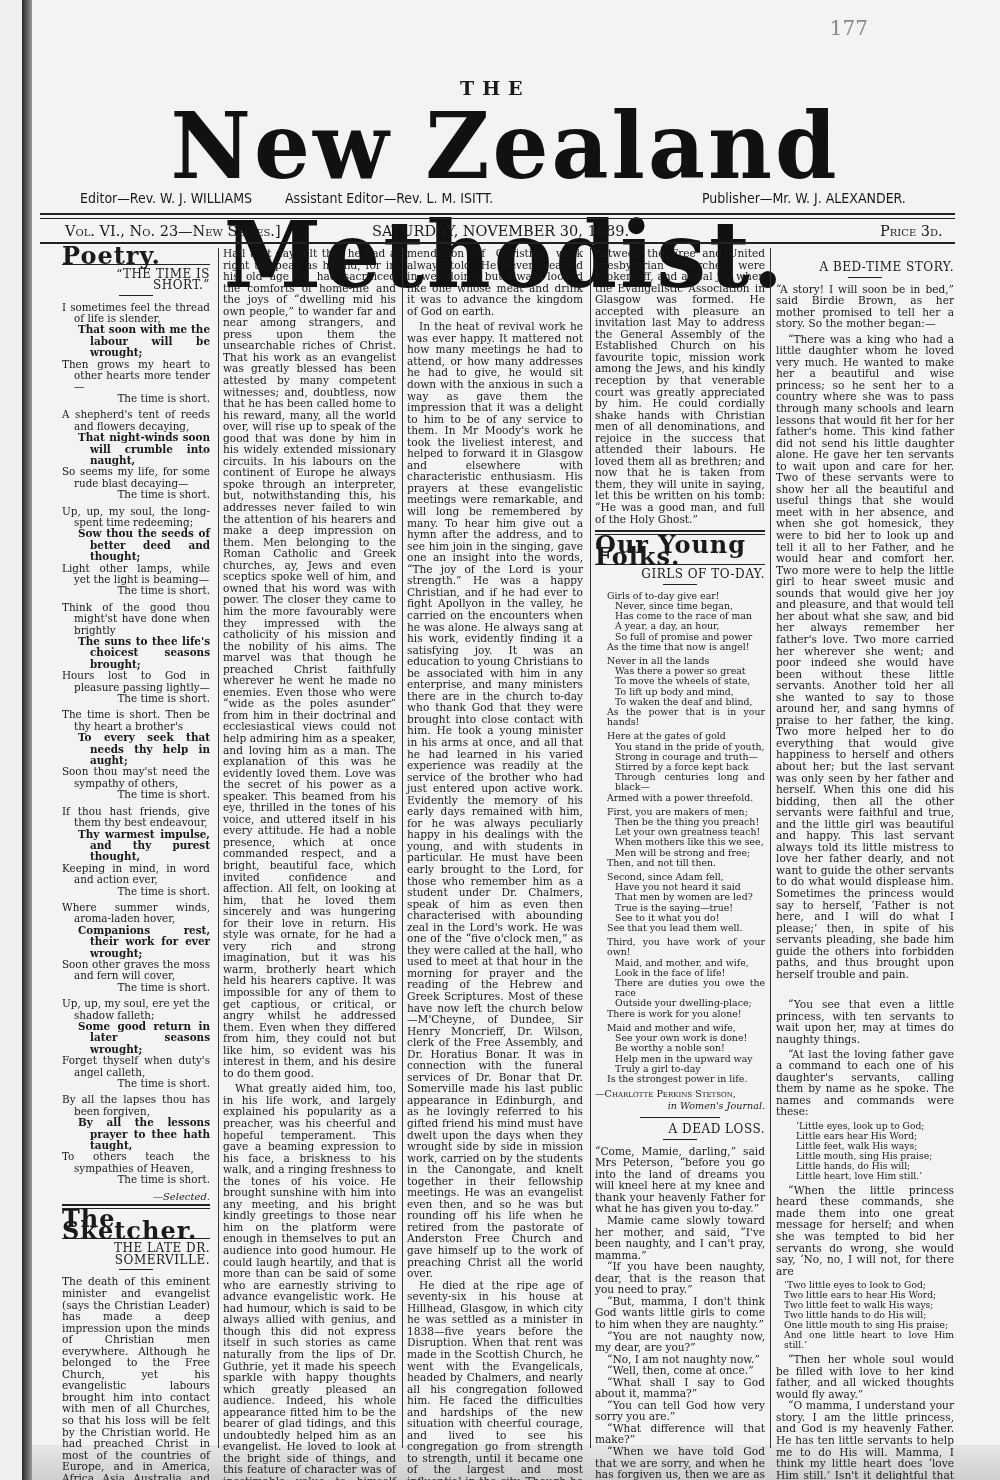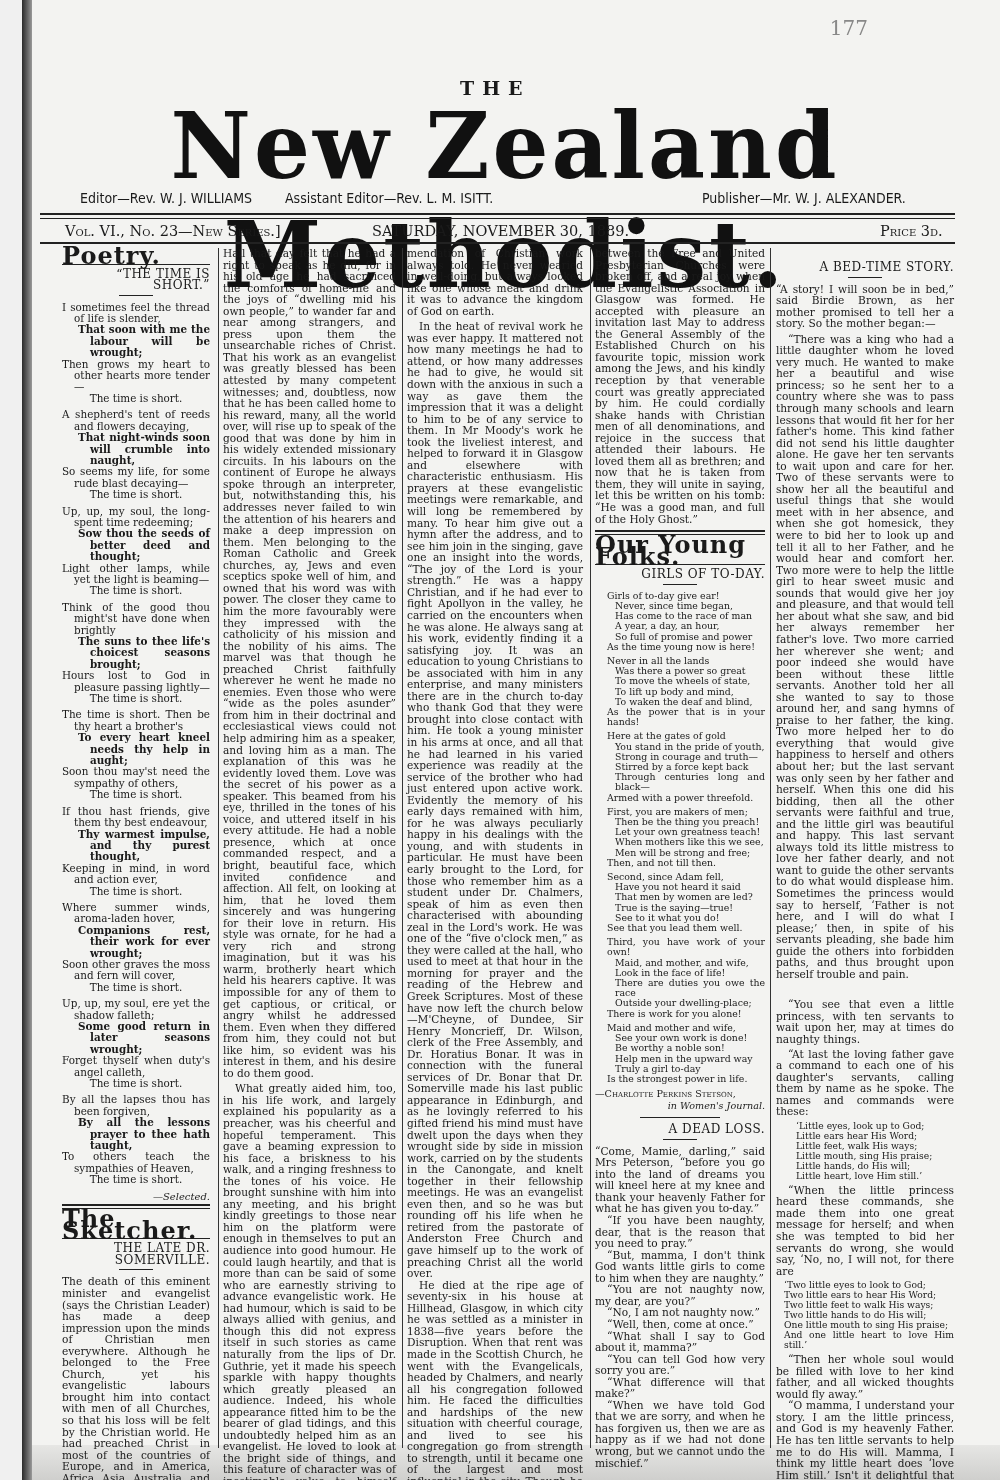--- a/index.html
+++ b/index.html
@@ -44,21 +44,21 @@
   .vsep { position:absolute; top:248px; width:1px; background:#333; }
   .section-head { text-align:left; font-weight:bold; font-size:24px; margin:2px 0 2px;
     font-family:"DejaVu Serif", serif; letter-spacing:1px;}
   .hr2 { border-top:2px solid #222; border-bottom:1px solid #222; height:2px; margin:2px 0 4px; }
   .hr1 { border-top:1px solid #222; margin:2px 0 4px; }
   .title { text-align:right; font-size:12px; margin:3px 0 2px; letter-spacing:0.5px; }
   .dash { width:34px; margin:3px auto 6px; border-top:1.5px solid #222; }
   .poem { font-size:10.4px; line-height:11.4px; }
   .poem .l { padding-left:12px; text-indent:-12px; text-align:justify; }
   .poem .l2 { padding-left:28px; text-indent:-12px;font-weight:bold; }
-  .poem .refrain { text-align:center; margin-bottom:5px; }
+  .poem .refrain { text-align:right; margin-bottom:5px; }
   .credit { text-align:right; font-style:italic; font-size:10px; }
   .vpoem { font-size:9.4px; line-height:10.2px; margin:0 0 0 12px; }
   .vpoem .st { margin-bottom:4px; }
   .vpoem .in { padding-left:8px; }
   .attrib { font-size:9.6px; }
   .smallpoem { font-size:9.2px; line-height:10px; margin:3px 0 4px 20px; }
 </style>
 </head>
 <body>
 
@@ -103,21 +103,21 @@
       <div class="refrain">The time is short.</div>
       <div class="l">Up, up, my soul, the long-spent time redeeming;</div>
       <div class="l l2">Sow thou the seeds of better deed and thought;</div>
       <div class="l">Light other lamps, while yet the light is beaming—</div>
       <div class="refrain">The time is short.</div>
       <div class="l">Think of the good thou might'st have done when brightly</div>
       <div class="l l2">The suns to thee life's choicest seasons brought;</div>
       <div class="l">Hours lost to God in pleasure passing lightly—</div>
       <div class="refrain">The time is short.</div>
       <div class="l">The time is short. Then be thy heart a brother's</div>
-      <div class="l l2">To every heart kneel needs thy help in aught;</div>
+      <div class="l l2">To every seek that needs thy help in aught;</div>
       <div class="l">Soon thou may'st need the sympathy of others,</div>
       <div class="refrain">The time is short.</div>
       <div class="l">If thou hast friends, give them thy best endeavour,</div>
       <div class="l l2">Thy warmest impulse, and thy purest thought,</div>
       <div class="l">Keeping in mind, in word and action ever,</div>
       <div class="refrain">The time is short.</div>
       <div class="l">Where summer winds, aroma-laden hover,</div>
       <div class="l l2">Companions rest, their work for ever wrought;</div>
       <div class="l">Soon other graves the moss and fern will cover,</div>
       <div class="refrain">The time is short.</div>
@@ -157,21 +157,21 @@
   <div class="hr1"></div>
   <div class="title">GIRLS OF TO-DAY.</div>
   <div class="dash"></div>
   <div class="vpoem" id="poem2">
       <div class="st">
         <div class="">Girls of to-day give ear!</div>
         <div class="in">Never, since time began,</div>
         <div class="in">Has come to the race of man</div>
         <div class="in">A year, a day, an hour,</div>
         <div class="in">So full of promise and power</div>
-        <div class="">As the time young now is here!</div>
+        <div class="">As the time that now is angel!</div>
       </div>
       <div class="st">
         <div class="">Never in all the lands</div>
         <div class="in">Was there a power so great</div>
         <div class="in">To move the wheels of state,</div>
         <div class="in">To lift up body and mind,</div>
         <div class="in">To waken the deaf and blind,</div>
         <div class="">As the power that is in your hands!</div>
       </div>
       <div class="st">
@@ -217,20 +217,21 @@
     </div>
   <div class="attrib">
     <span class="sc">—Charlotte Perkins Stetson,</span>
     <div style="text-align:right;font-style:italic">in Women's Journal.</div>
   </div>
   <div class="dash" style="width:80px;margin-top:6px"></div>
   <div class="title">A DEAD LOSS.</div>
   <div class="dash"></div>
   <div id="deadloss">
       <p class="ni">“Come, Mamie, darling,” said Mrs Peterson, “before you go into the land of dreams you will kneel here at my knee and thank your heavenly Father for what he has given you to-day.”</p>
+      <p>Mamie came slowly toward her mother, and said, “I've been naughty, and I can't pray, mamma.”</p>
       <p>“If you have been naughty, dear, that is the reason that you need to pray.”</p>
       <p>“But, mamma, I don't think God wants little girls to come to him when they are naughty.”</p>
       <p>“You are not naughty now, my dear, are you?”</p>
       <p>“No, I am not naughty now.”</p>
       <p>“Well, then, come at once.”</p>
       <p>“What shall I say to God about it, mamma?”</p>
       <p>“You can tell God how very sorry you are.”</p>
       <p>“What difference will that make?”</p>
       <p>“When we have told God that we are sorry, and when he has forgiven us, then we are as happy as if we had not done wrong, but we cannot undo the mischief.”</p>
     </div>

